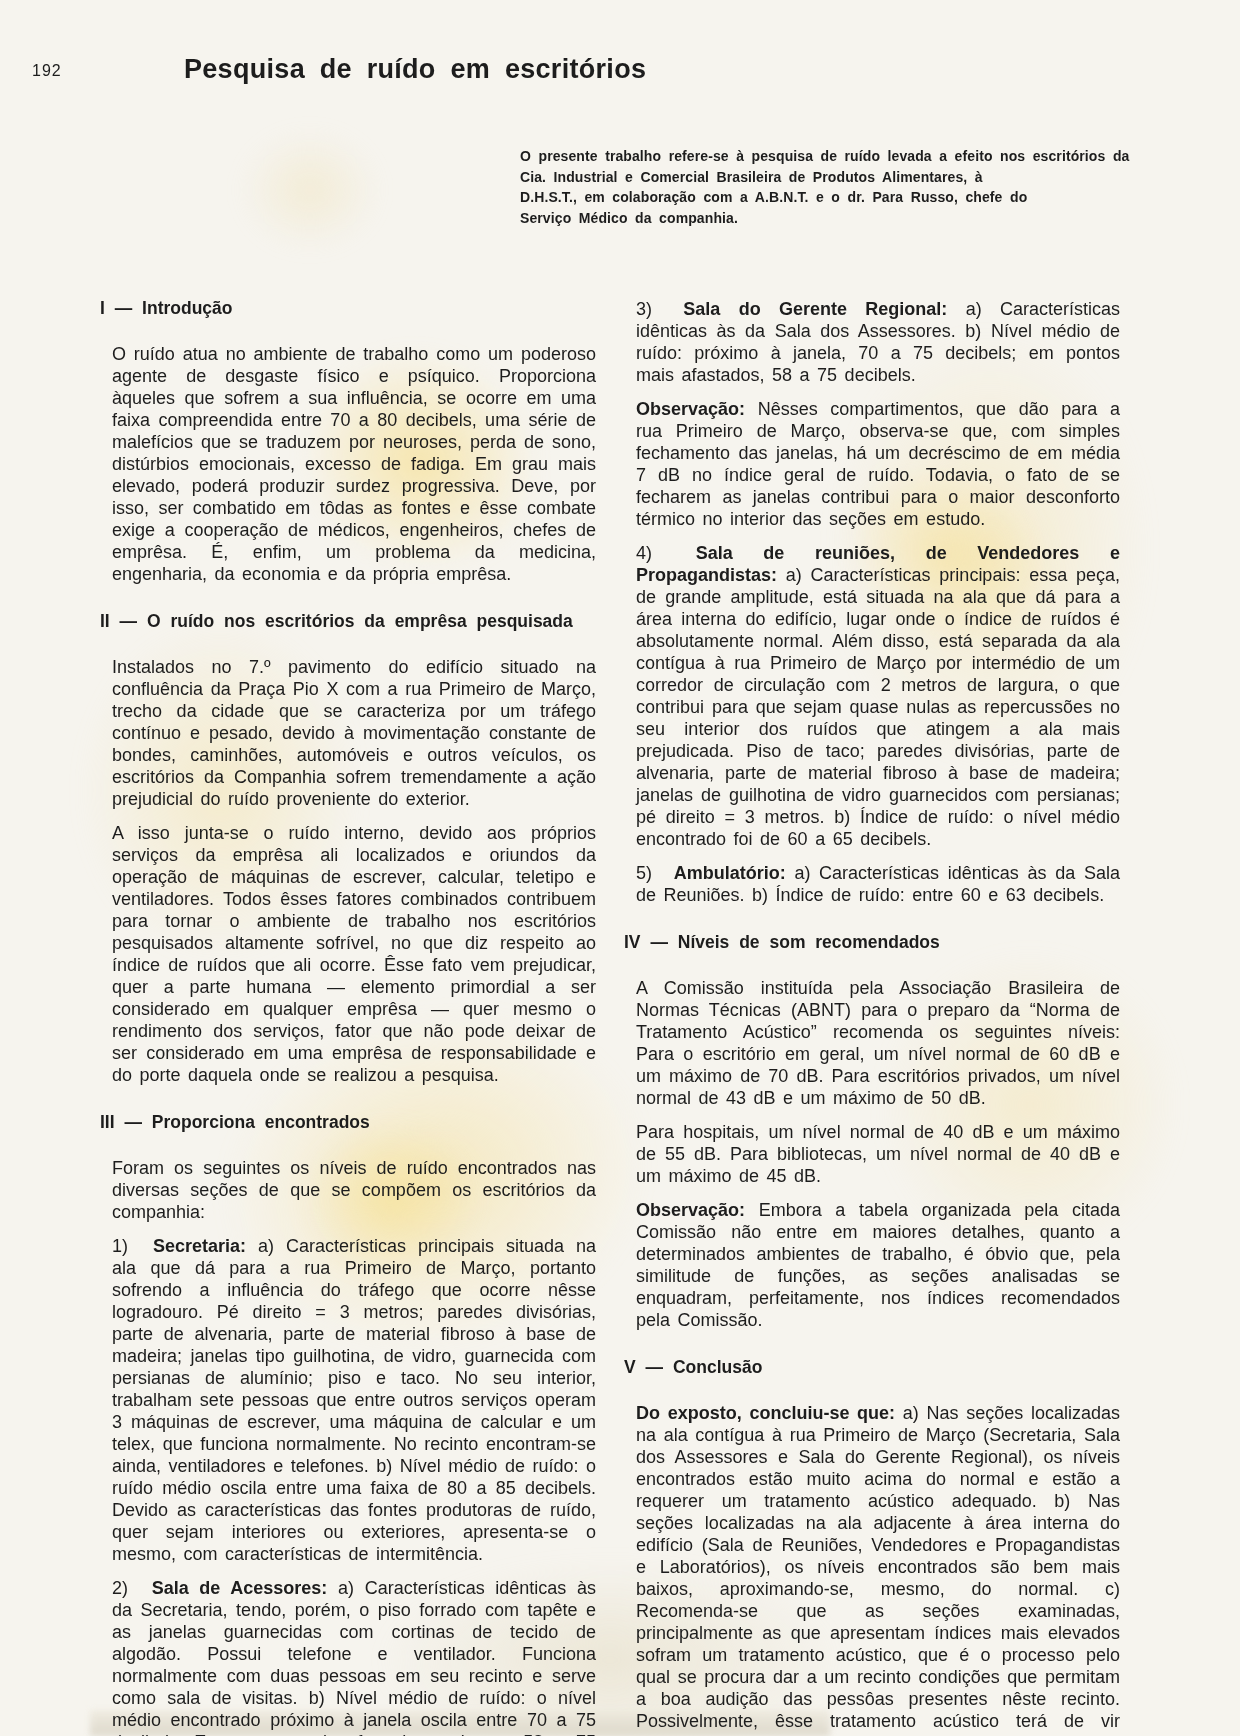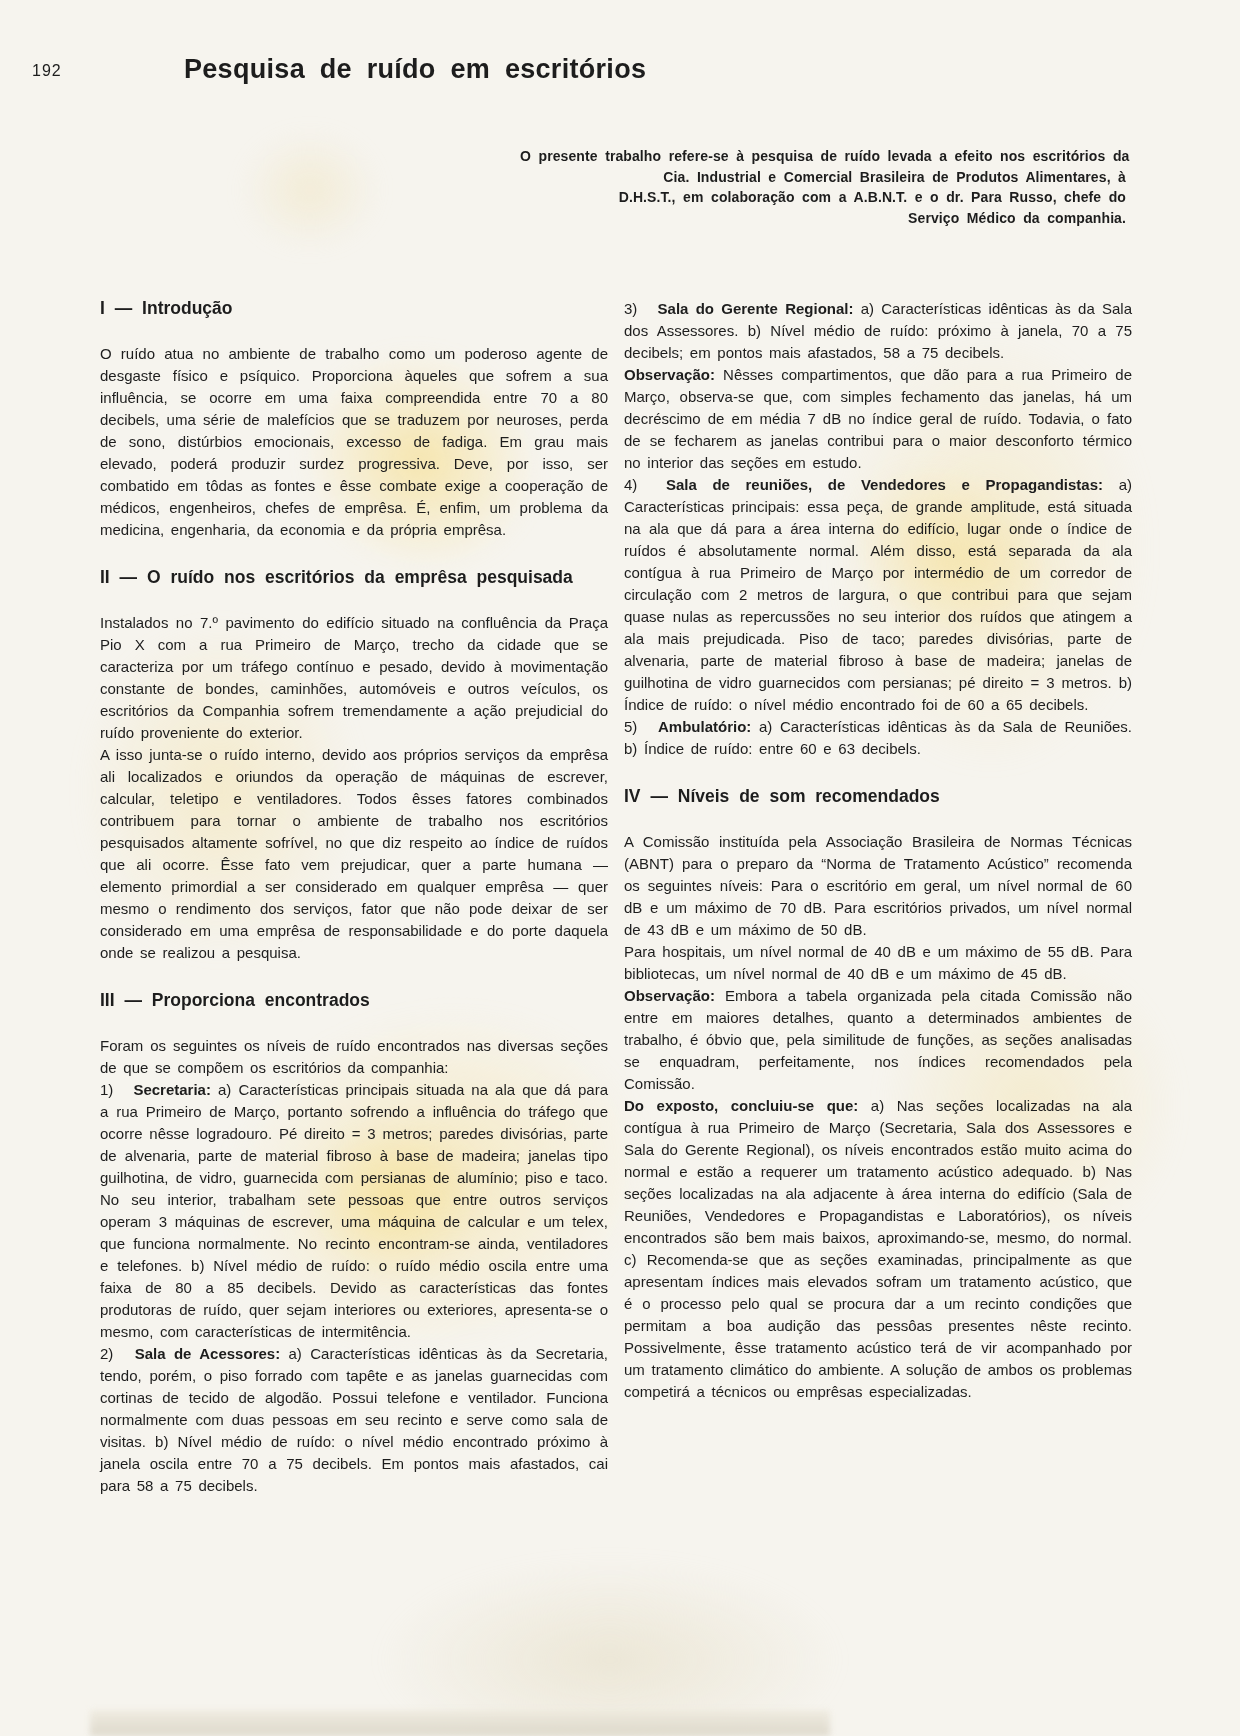--- a/index.html
+++ b/index.html
@@ -33,32 +33,32 @@
     font-size:16px; letter-spacing:1px;
   }
   .page-title {
     position:absolute; left:184px; top:54px; margin:0;
     font-size:27px; font-weight:bold; letter-spacing:.3px; word-spacing:7px;
   }
 
   .abstract {
     position:absolute; left:520px; top:146px; width:606px;
     font-size:14px; font-weight:bold; line-height:20.5px;
-    word-spacing:3.5px; letter-spacing:.1px;text-align:right;
+    word-spacing:3.5px; letter-spacing:.1px;
   }
   .abstract div { white-space:nowrap; }
 
   .columns {
     position:absolute; top:296px; left:100px; width:1040px;
     display:flex; gap:16px;
   }
   .col { width:508px; }
   .body {
-    margin:0; text-align:justify; text-justify:inter-word;
-    font-size:15px; line-height:22px; word-spacing:2.5px;
+    margin:12px; text-align:justify; text-justify:inter-word;
+    font-size:18px; line-height:22px; word-spacing:2.5px;
   }
   .sec-heading {
     font-size:17.5px; font-weight:bold; word-spacing:5px;
     margin:26px 0 24px 0;
   }
   .col > :first-child { margin-top:2px; }
   .num  { font-weight:normal; margin-right:13px; }
   .bold { font-weight:bold; }
 </style>
 </head>
@@ -139,20 +139,21 @@
 
       <h2 class="sec-heading">IV — Níveis de som recomendados</h2>
       <p class="body">A Comissão instituída pela Associação Brasileira de Normas Técnicas (ABNT) para o preparo da “Norma de Tratamento Acústico” recomenda os seguintes níveis: Para o escritório em geral, um nível normal de 60 dB e um máximo de 70 dB. Para escritórios privados, um nível normal de 43 dB e um máximo de 50 dB.</p>
       <p class="body">Para hospitais, um nível normal de 40 dB e um máximo de 55 dB. Para bibliotecas, um nível normal de 40 dB e um máximo de 45 dB.</p>
 
       <p class="body">
         <span class="bold">Observação:</span>
         <span>Embora a tabela organizada pela citada Comissão não entre em maiores detalhes, quanto a determinados ambientes de trabalho, é óbvio que, pela similitude de funções, as seções analisadas se enquadram, perfeitamente, nos índices recomendados pela Comissão.</span>
       </p>
 
+      <h2 class="sec-heading">V — Conclusão</h2>
       <p class="body">
         <span class="bold">Do exposto, concluiu-se que:</span>
         <span>a) Nas seções localizadas na ala contígua à rua Primeiro de Março (Secretaria, Sala dos Assessores e Sala do Gerente Regional), os níveis encontrados estão muito acima do normal e estão a requerer um tratamento acústico adequado. b) Nas seções localizadas na ala adjacente à área interna do edifício (Sala de Reuniões, Vendedores e Propagandistas e Laboratórios), os níveis encontrados são bem mais baixos, aproximando-se, mesmo, do normal. c) Recomenda-se que as seções examinadas, principalmente as que apresentam índices mais elevados sofram um tratamento acústico, que é o processo pelo qual se procura dar a um recinto condições que permitam a boa audição das pessôas presentes nêste recinto. Possivelmente, êsse tratamento acústico terá de vir acompanhado por um tratamento climático do ambiente. A solução de ambos os problemas competirá a técnicos ou emprêsas especializadas.</span>
       </p>
     </div>
 
   </div>
 </div>
 
 </body></html>

